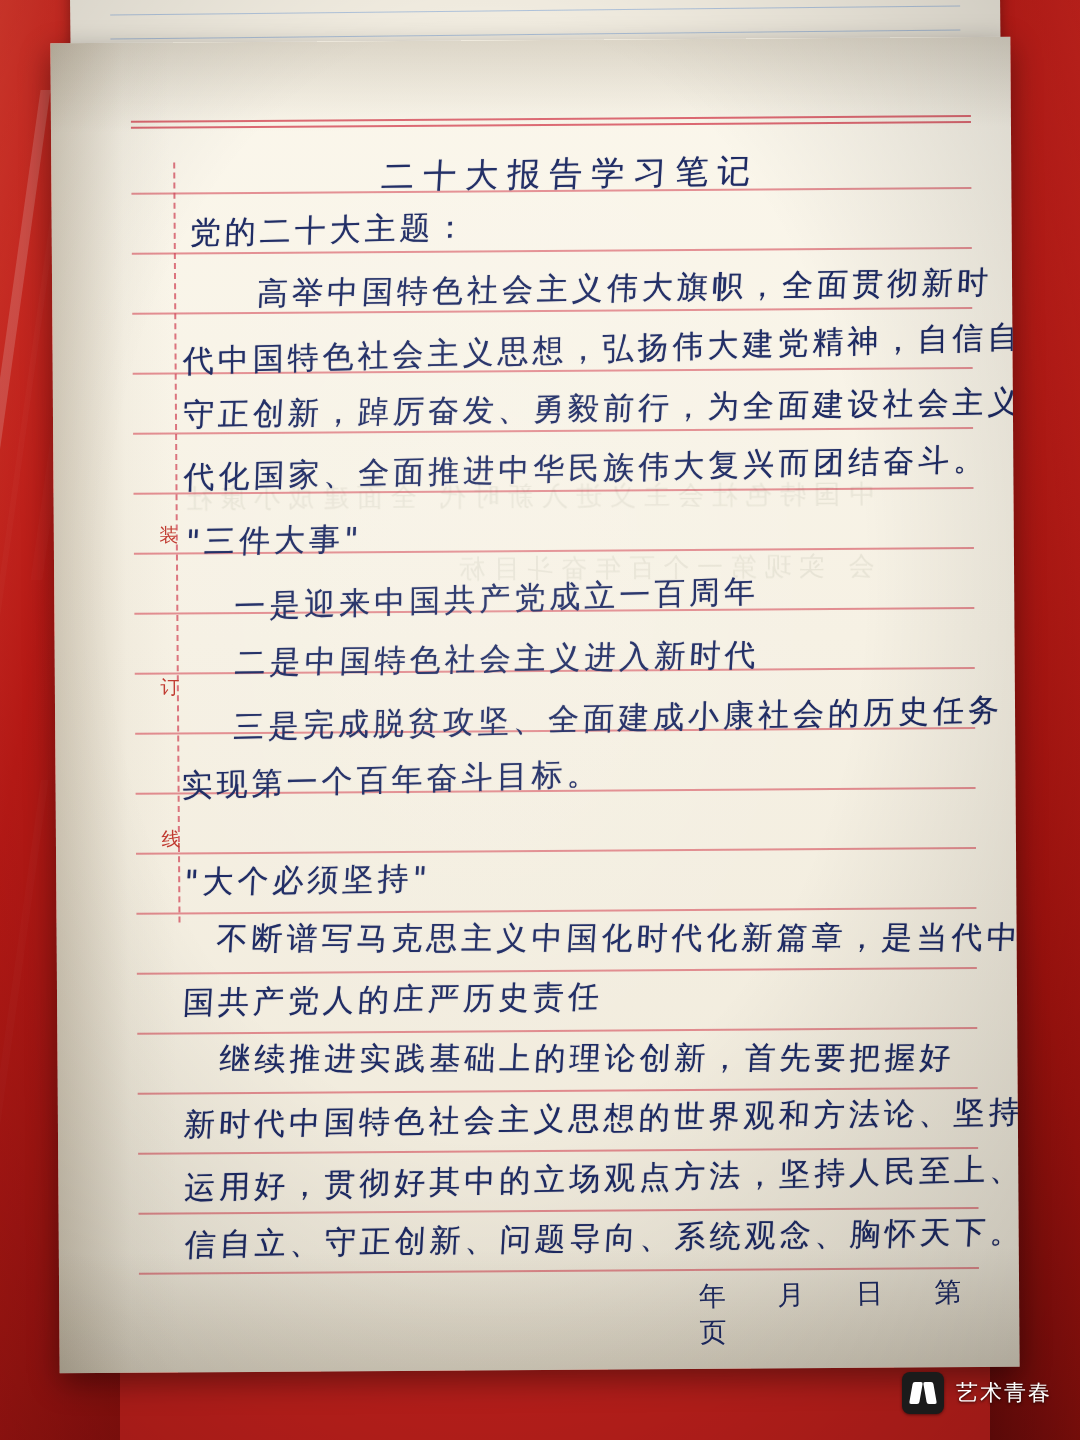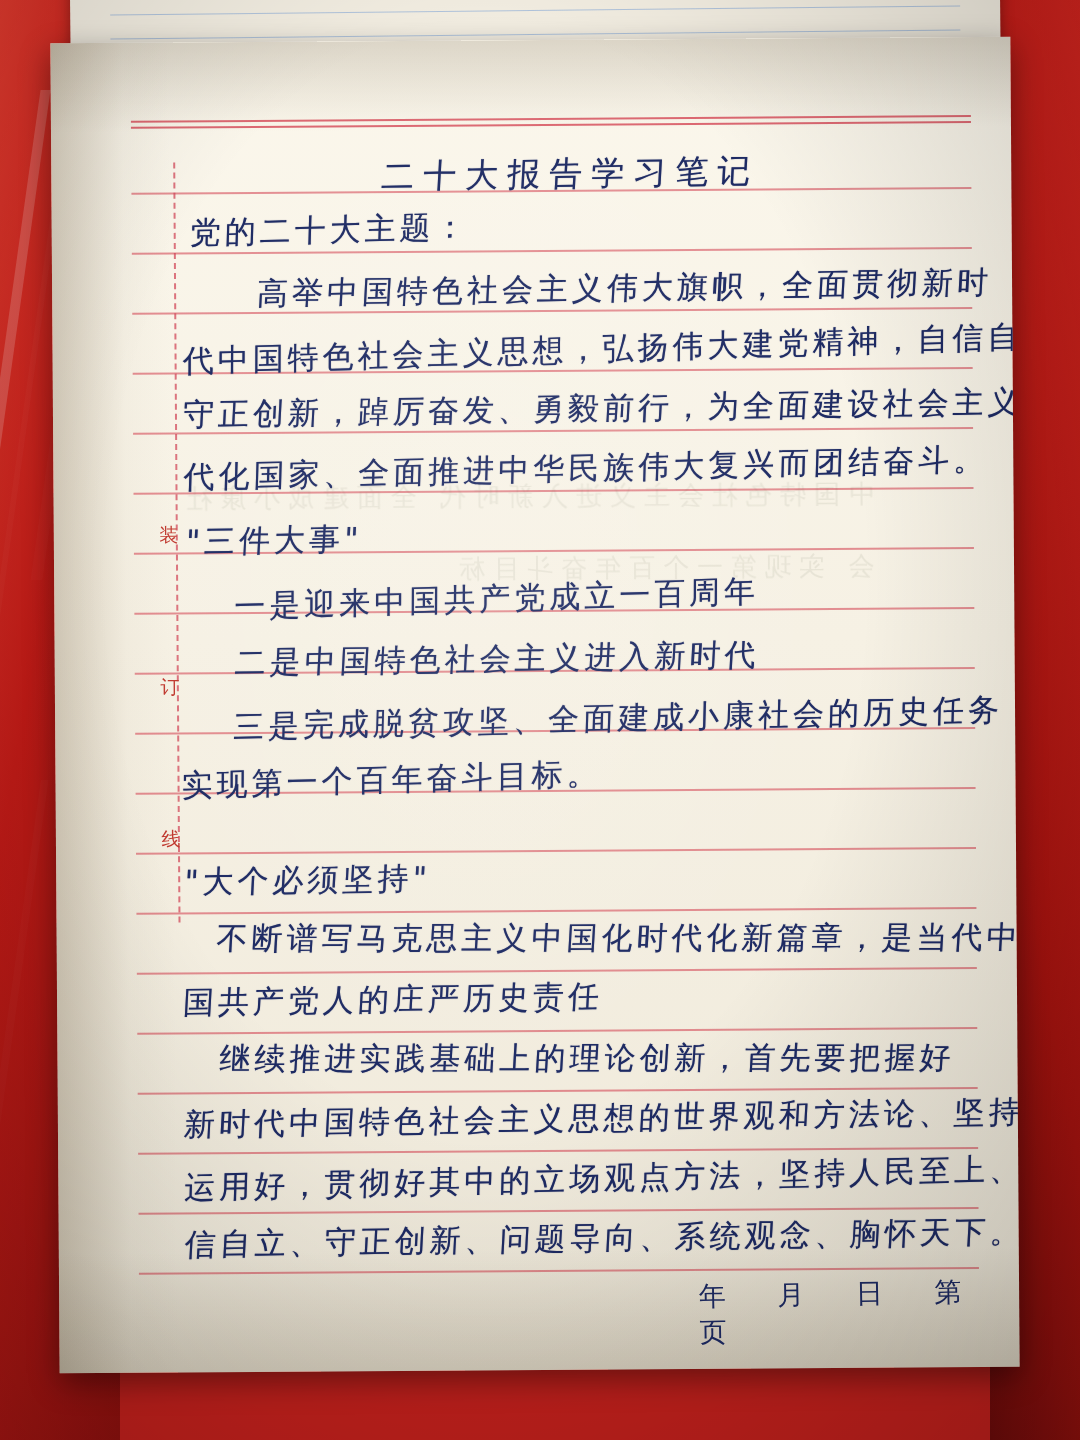--- a/index.html
+++ b/index.html
@@ -296,14 +296,21 @@
 
     <div class="hand t2" style="left:126px; top:1058px;">新时代中国特色社会主义思想的世界观和方法论、坚持好</div>
 
     <div class="hand t1" style="left:126px; top:1118px;">运用好，贯彻好其中的立场观点方法，坚持人民至上、自</div>
 
     <div class="hand t2" style="left:126px; top:1178px;">信自立、守正创新、问题导向、系统观念、胸怀天下。</div>
 
     <div class="footer-hand" style="left:640px; top:1238px;">年  月  日   第    页</div>
   </div>
 
+  <div class="wm">
+    <div class="logo">
+      <span class="g1"></span>
+        <span class="g2"></span>
+    </div>
+    <div class="wm-text">艺术青春</div>
+  </div>
 
 </div>
 
 </body></html>

